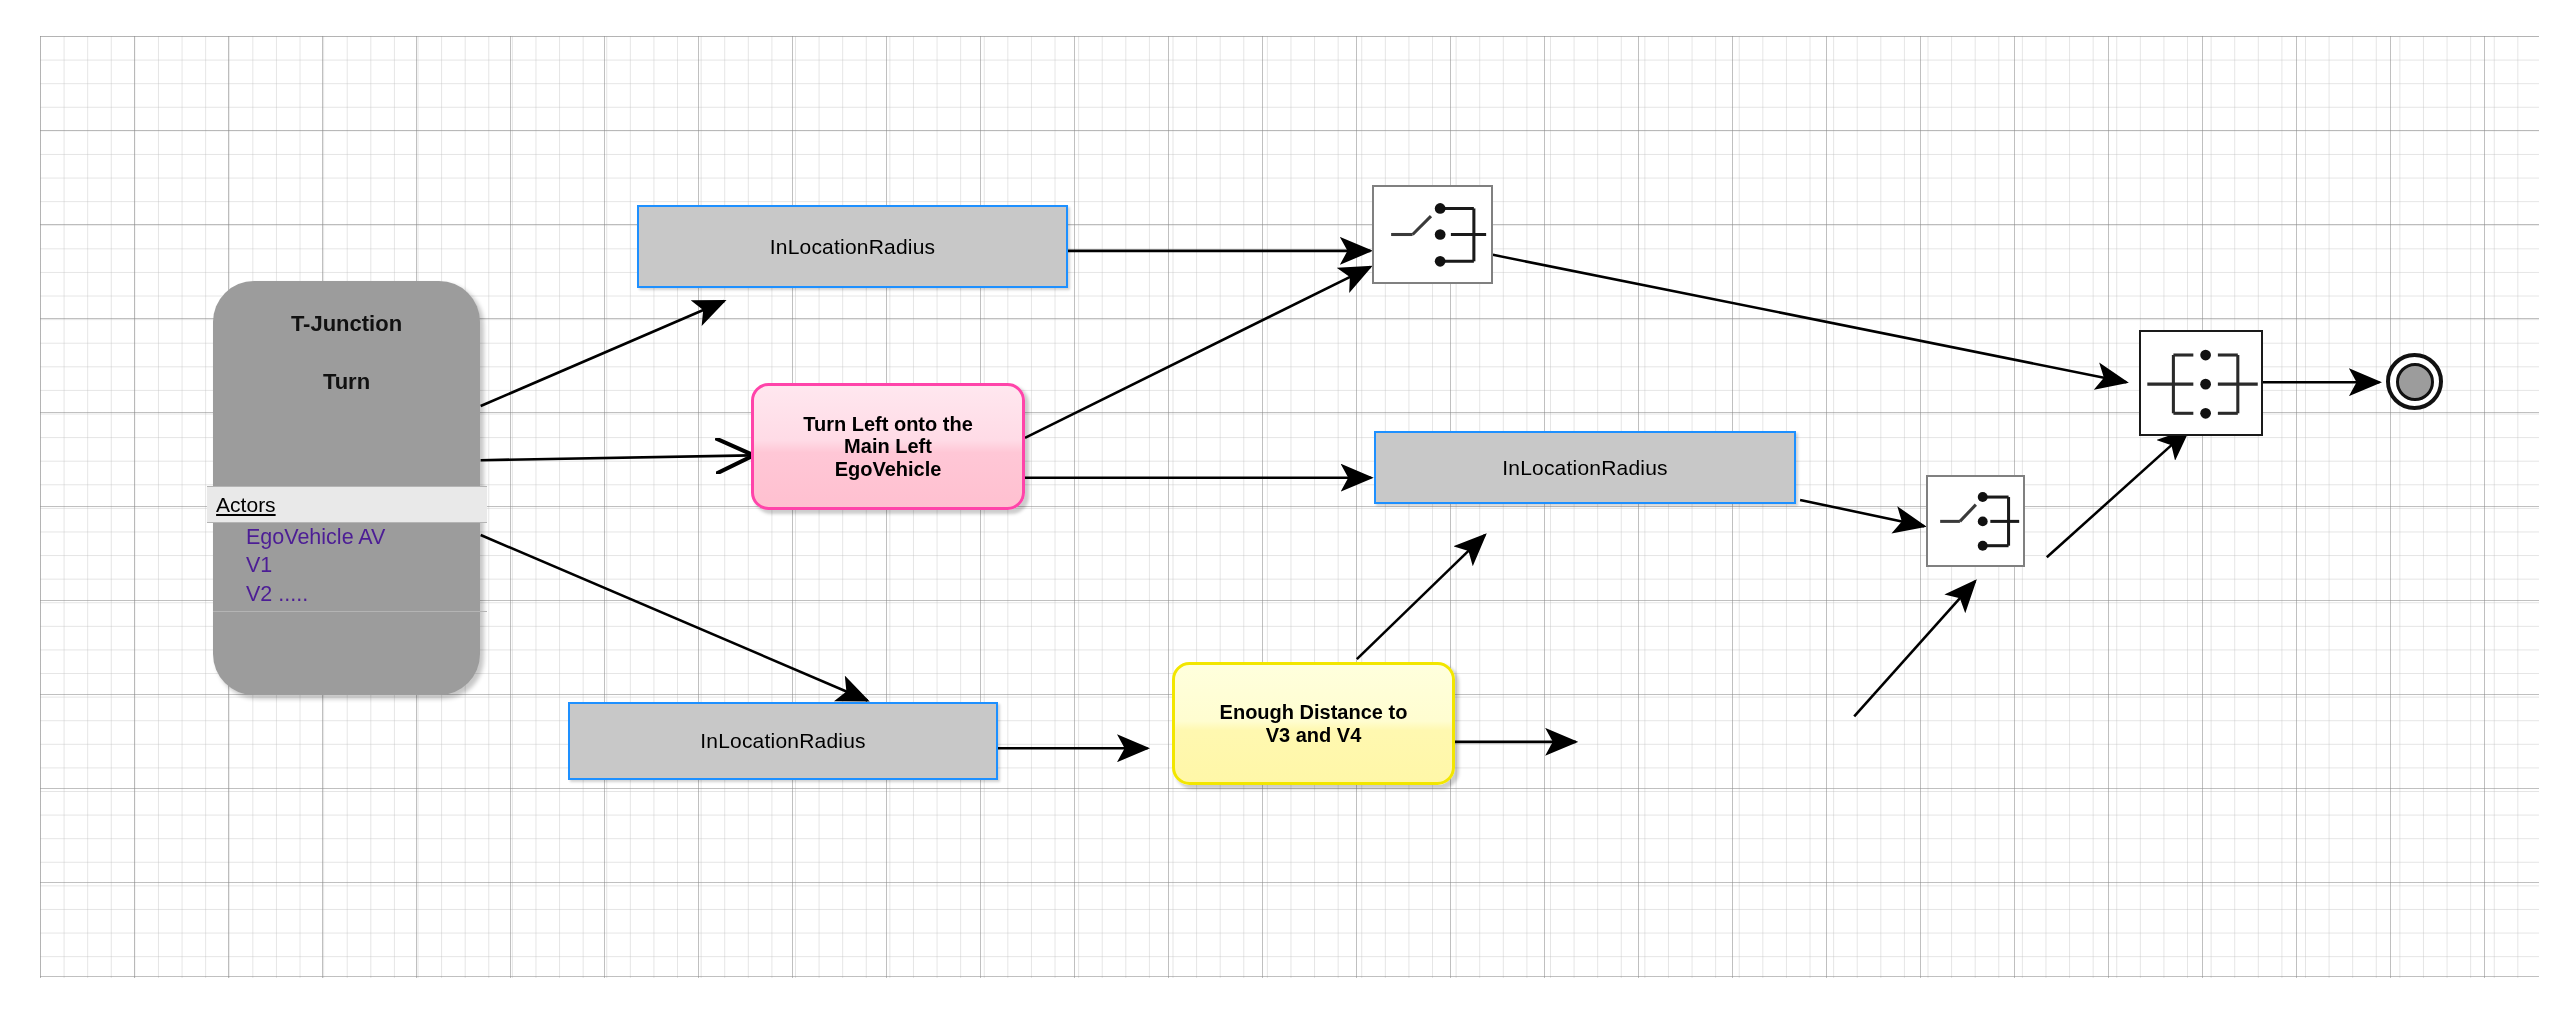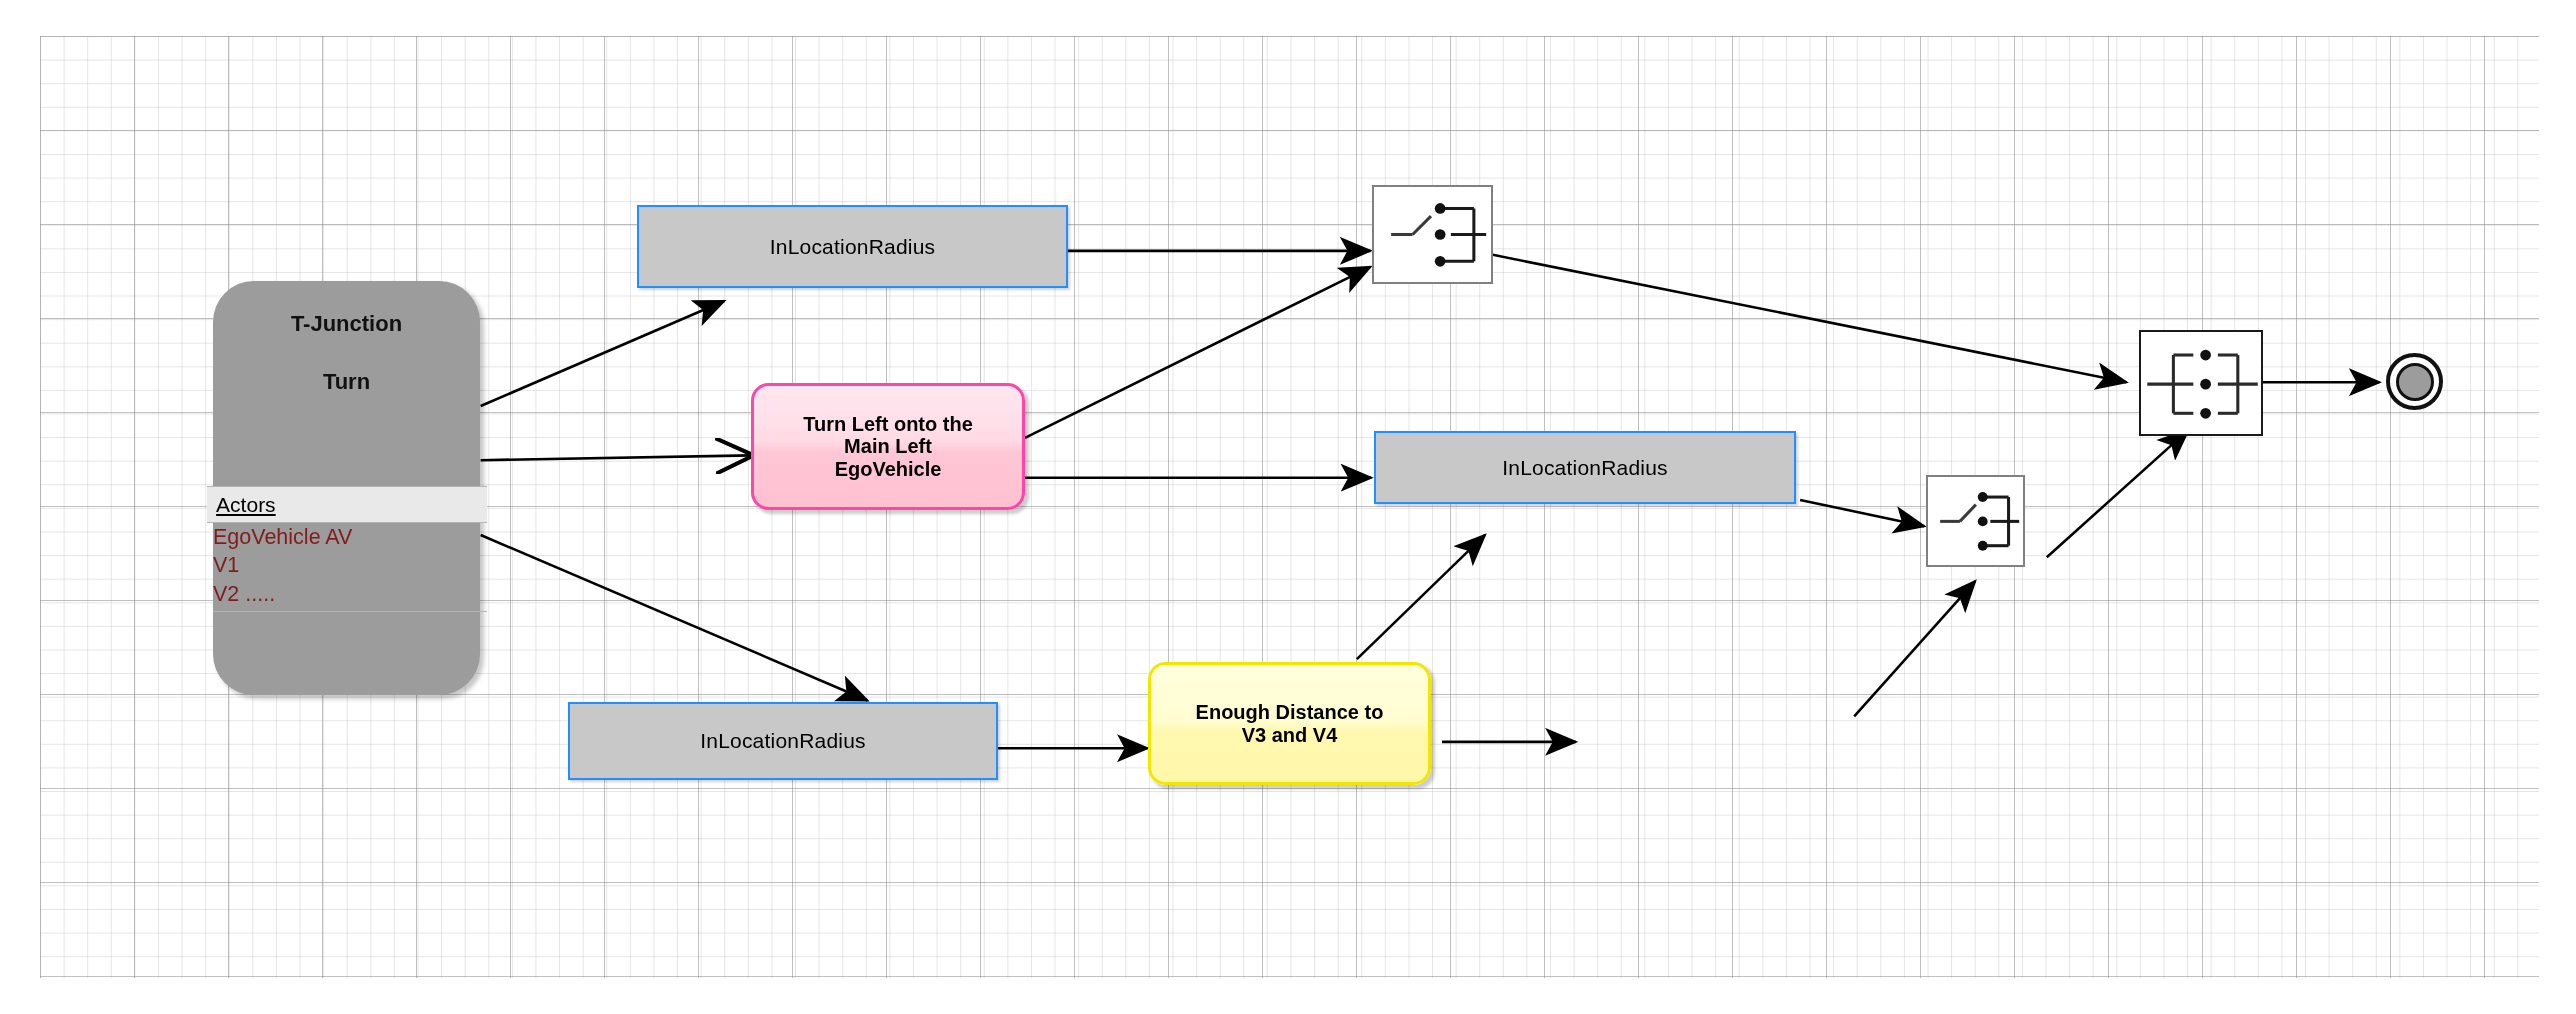--- a/index.html
+++ b/index.html
@@ -82,20 +82,21 @@
 
   
   .box-yellow {
     border: 3.2px solid #f2e600;
     border-radius: 17.5px;
     background: linear-gradient(to bottom, #ffffdd 0%, #fffdd0 48%, #fff8b0 56%, #fff7a8 100%);
     font-weight: bold;
     font-size: 20px;
     line-height: 1.15;
     box-shadow: 3.2px 3.2px 3.2px rgba(0,0,0,0.20);
+    margin-left: 24px;
   }
 
   
   #scenario-node {
     position: absolute;
     left: 213px;
     top: 275px;
     width: 267px;
     height: 414px;
     background: #9c9c9c;
@@ -127,23 +128,24 @@
     align-items: center;
     padding-left: 9.5px;
     box-sizing: border-box;
     text-decoration: underline;
   }
   #actors-list {
     position: absolute;
     left: 0;
     top: 242px;
     width: 274px;
+    padding-left: 33px;
     box-sizing: border-box;
     font-size: 21.5px;
-    color: #7f1d1d;
+    color: #4c1d95;
     border-bottom: 0.8px solid #b4b4b4;
     padding-bottom: 3.2px;
   }
   #actors-list .actor-row { line-height: 1.32; }
 
   
   #end-event {
     position: absolute;
     left: 2386px;
     top: 353px;

